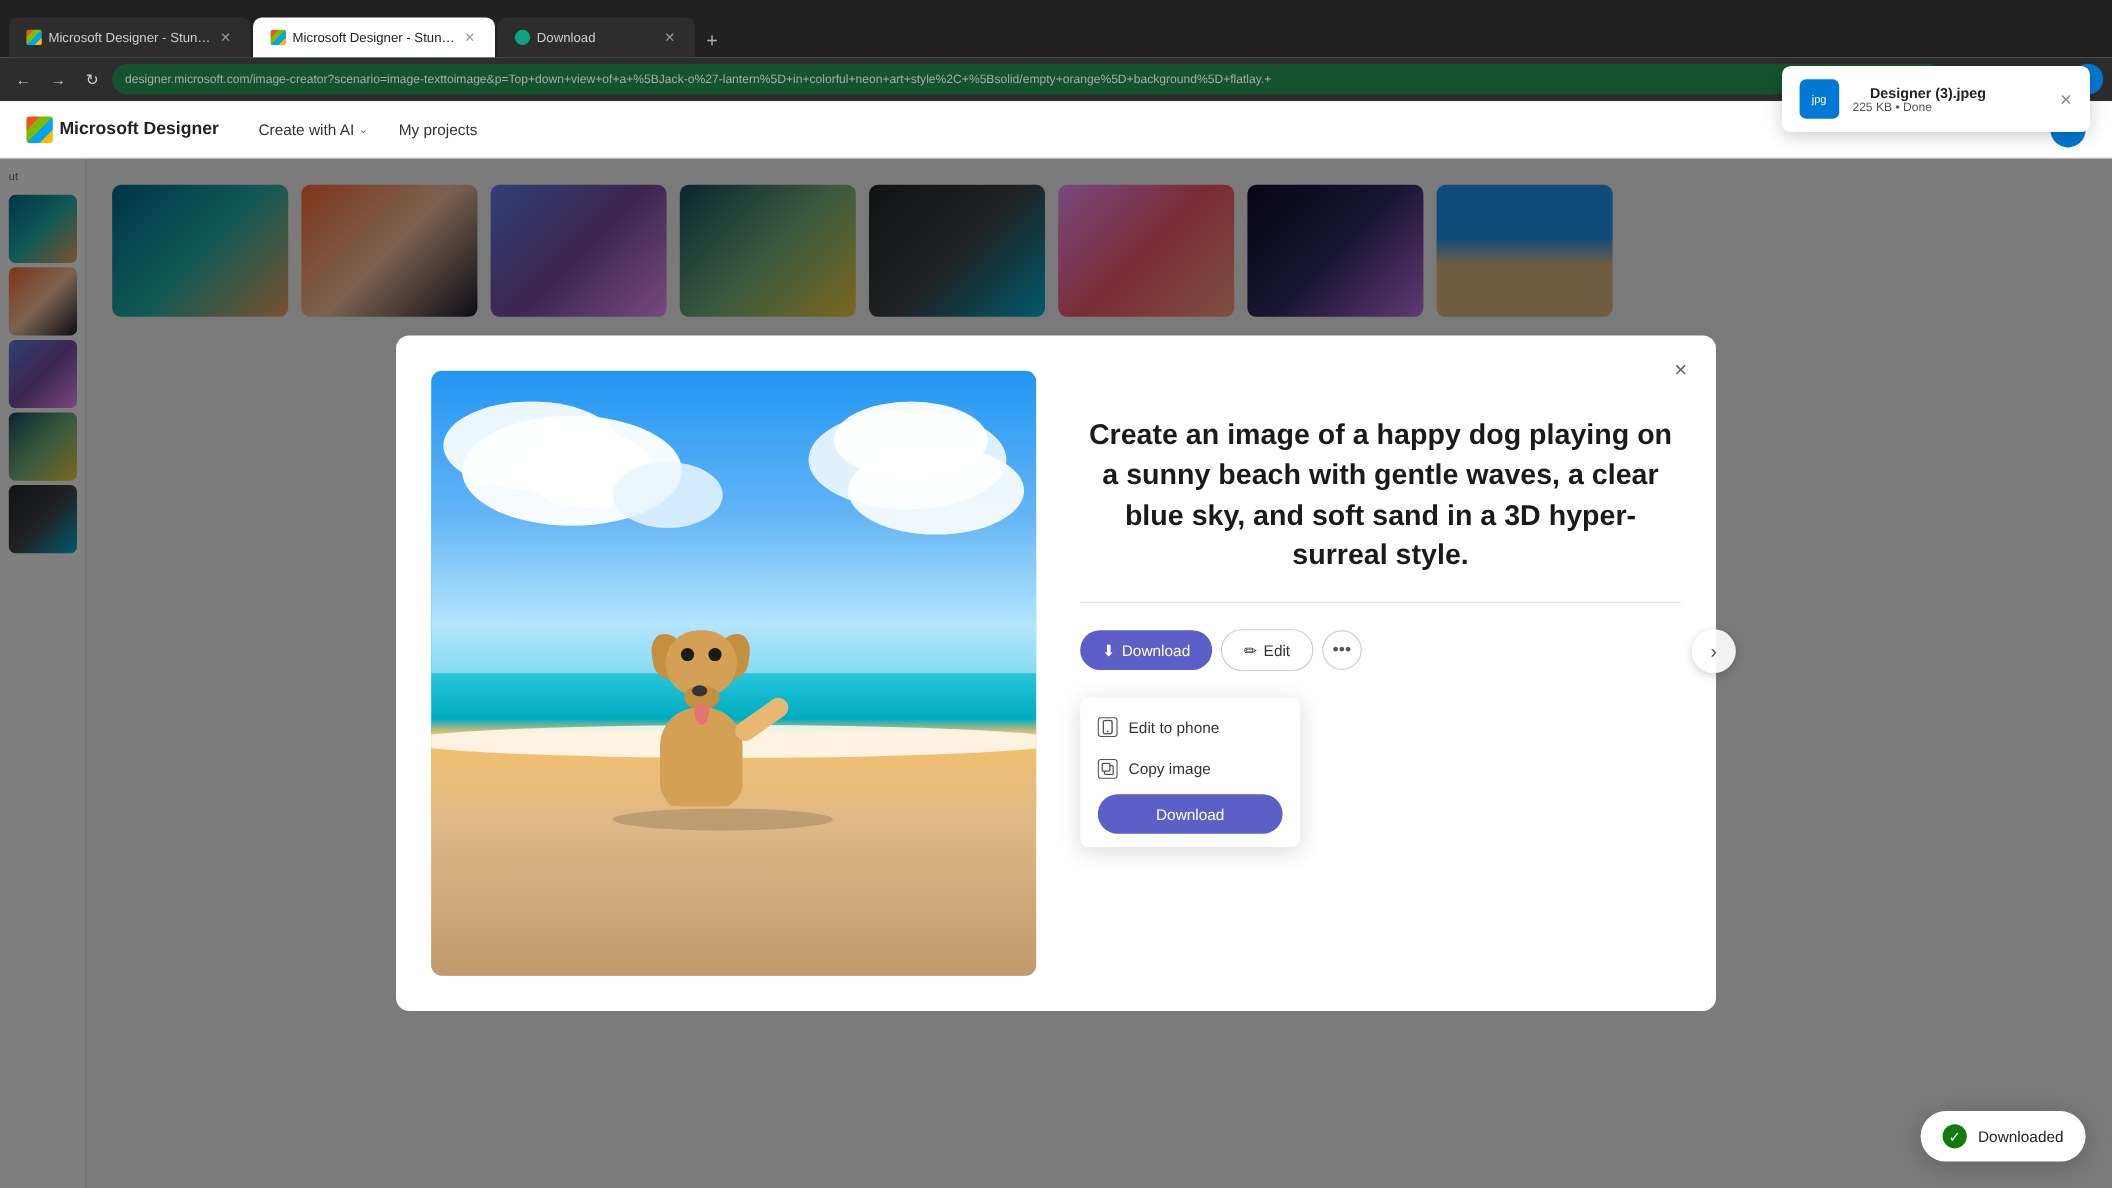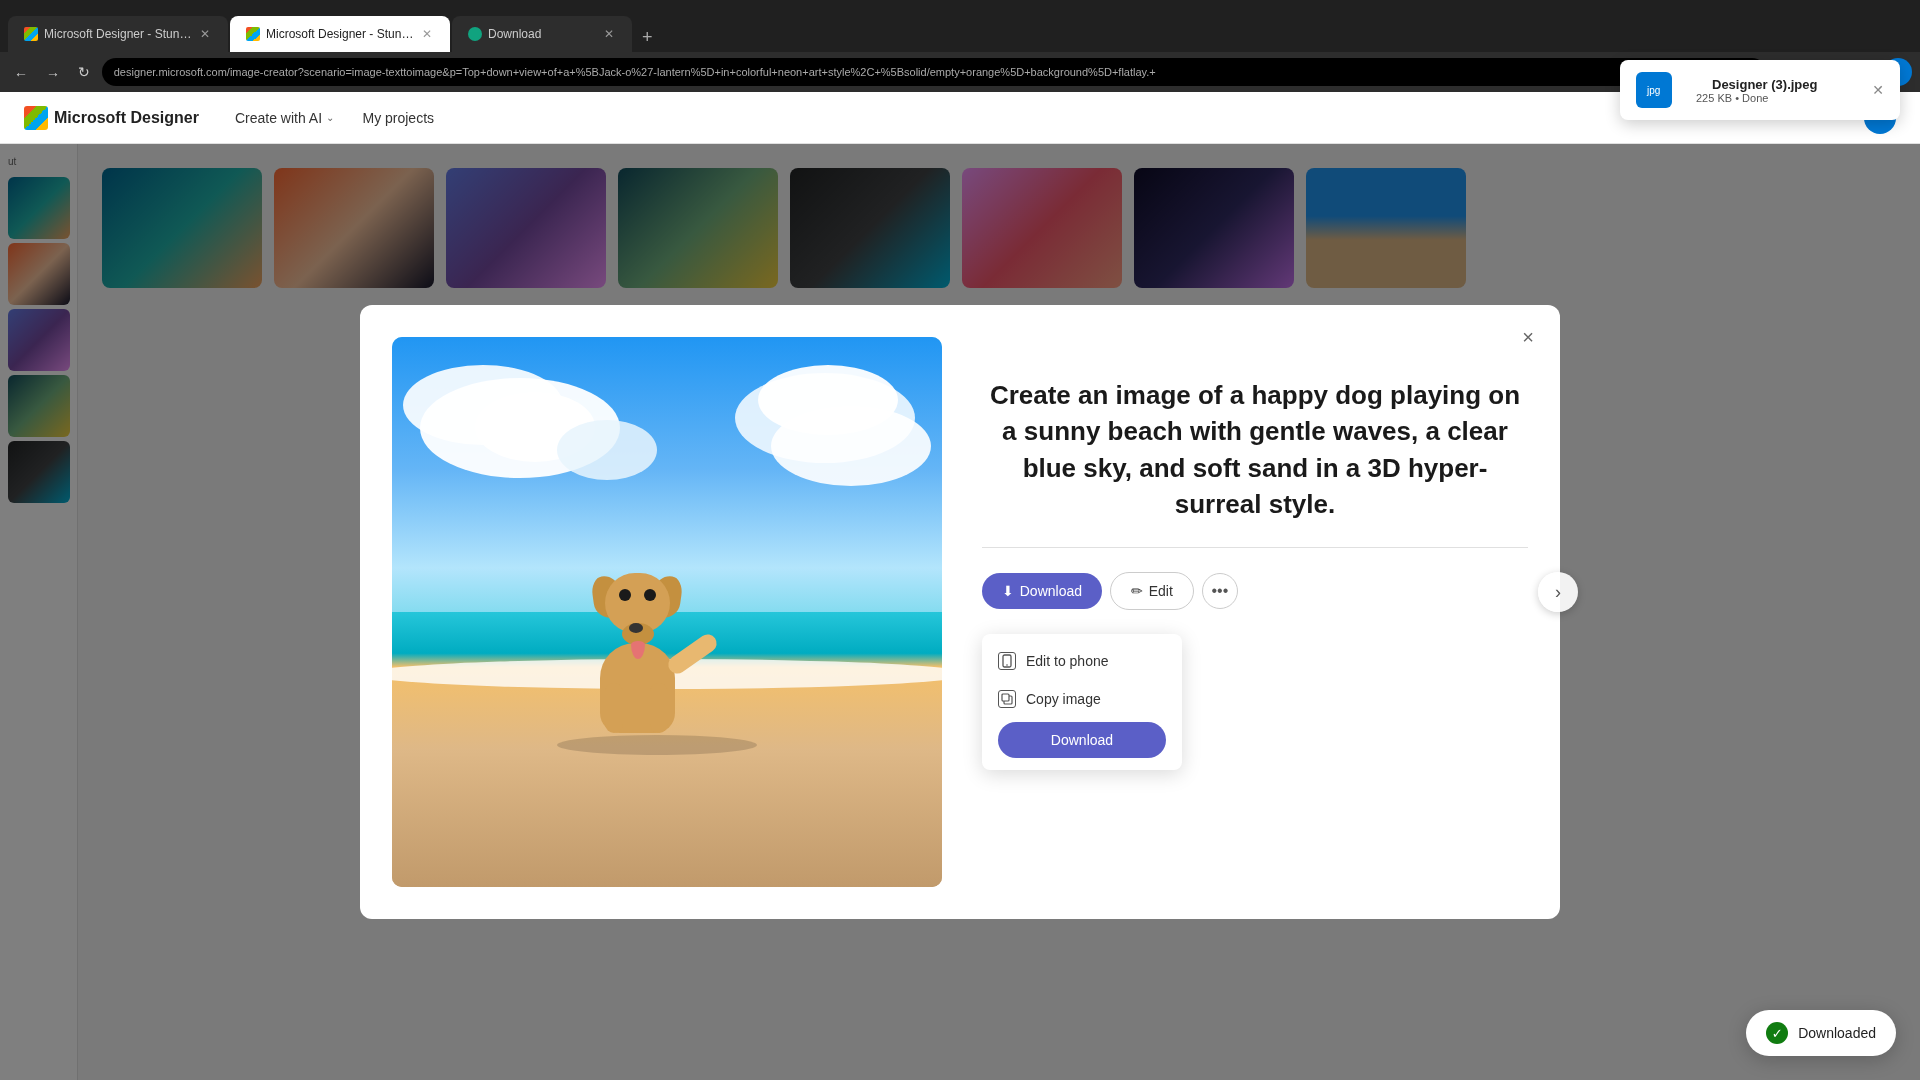--- a/index.html
+++ b/index.html
@@ -13,21 +13,21 @@
     .tab-favicon { width: 14px; height: 14px; background: #666; border-radius: 2px; flex-shrink: 0; }
     .tab-favicon.ms { background: linear-gradient(135deg, #f25022 25%, #7fba00 25% 50%, #00a4ef 50% 75%, #ffb900 75%); }
     .tab-favicon.chat { background: #10a37f; border-radius: 50%; }
     .tab-label { flex: 1; overflow: hidden; text-overflow: ellipsis; white-space: nowrap; font-size: 12px; }
     .tab-close { font-size: 12px; color: #999; cursor: pointer; padding: 2px; border-radius: 2px; flex-shrink: 0; }
     .new-tab-btn { color: #aaa; font-size: 18px; padding: 4px 8px; cursor: pointer; }
 
     
     .address-bar-row { background: #2d2d2d; width: 100%; height: 40px; display: flex; align-items: center; padding: 4px 8px; gap: 6px; }
     .nav-btn { color: #ccc; font-size: 14px; padding: 4px 6px; cursor: pointer; border-radius: 4px; }
-    .address-bar { flex: 1; background: #000000; border-radius: 20px; height: 28px; display: flex; align-items: center; padding: 0 12px; color: #e8e8e8; font-size: 12px; overflow: hidden; white-space: nowrap; }
+    .address-bar { flex: 1; background: #14532d; border-radius: 20px; height: 28px; display: flex; align-items: center; padding: 0 12px; color: #e8e8e8; font-size: 12px; overflow: hidden; white-space: nowrap; }
     .toolbar-icons { display: flex; gap: 4px; align-items: center; }
     .toolbar-icon { color: #ccc; font-size: 16px; padding: 4px; cursor: pointer; border-radius: 4px; }
     .avatar-btn { width: 28px; height: 28px; background: #0078d4; border-radius: 50%; display: flex; align-items: center; justify-content: center; color: white; font-size: 12px; cursor: pointer; }
 
     
     .page-bg { width: 100%; height: calc(1080px - 92px); background: #f0f0f0; position: relative; overflow: hidden; }
 
     
     .app-header { background: white; height: 52px; display: flex; align-items: center; padding: 0 24px; gap: 24px; border-bottom: 1px solid #e0e0e0; position: relative; z-index: 5; }
     .ms-designer-logo { display: flex; align-items: center; gap: 6px; }
@@ -84,21 +84,21 @@
     .btn-edit { background: white; color: #333; border: 1.5px solid #ccc; border-radius: 20px; padding: 10px 20px; font-size: 14px; cursor: pointer; display: flex; align-items: center; gap: 6px; }
     .btn-more { background: white; color: #555; border: 1.5px solid #ccc; border-radius: 50%; width: 36px; height: 36px; display: flex; align-items: center; justify-content: center; cursor: pointer; font-size: 16px; }
 
     
     .dropdown-menu { background: white; border-radius: 8px; box-shadow: 0 4px 20px rgba(0,0,0,0.15); padding: 8px 0; width: 200px; position: relative; z-index: 200; }
     .dropdown-item { display: flex; align-items: center; gap: 10px; padding: 10px 16px; font-size: 14px; color: #333; cursor: pointer; }
     .dropdown-icon { width: 18px; height: 18px; border: 1.5px solid #555; border-radius: 3px; display: flex; align-items: center; justify-content: center; font-size: 10px; flex-shrink: 0; }
     .dropdown-download-btn { background: #5b5fc7; color: white; border: none; border-radius: 20px; padding: 10px 0; font-size: 14px; cursor: pointer; width: calc(100% - 32px); margin: 4px 16px; text-align: center; }
 
     
-    .download-notification { position: fixed; top: 52px; right: 20px; background: white; border-radius: 8px; padding: 12px 16px; box-shadow: 0 4px 16px rgba(0,0,0,0.2); display: flex; align-items: center; gap: 24px; z-index: 1000; min-width: 280px; }
+    .download-notification { position: fixed; top: 52px; right: 20px; background: white; border-radius: 8px; padding: 12px 16px; box-shadow: 0 4px 16px rgba(0,0,0,0.2); display: flex; align-items: center; gap: 12px; z-index: 1000; min-width: 280px; }
     .download-file-icon { width: 36px; height: 36px; background: #0078d4; border-radius: 6px; display: flex; align-items: center; justify-content: center; color: white; font-size: 16px; flex-shrink: 0; }
     .download-info { flex: 1; }
     .download-filename { font-size: 13px; font-weight: 600; color: #222; padding-left: 16px; }
     .download-status { font-size: 11px; color: #555; }
     .download-close { color: #888; cursor: pointer; font-size: 14px; }
 
     
     .toast-notification { position: fixed; bottom: 24px; right: 24px; background: white; border-radius: 24px; padding: 12px 20px; box-shadow: 0 4px 20px rgba(0,0,0,0.2); display: flex; align-items: center; gap: 10px; z-index: 1001; font-size: 14px; color: #222; font-weight: 500; }
     .toast-check { width: 22px; height: 22px; background: #107c10; border-radius: 50%; display: flex; align-items: center; justify-content: center; color: white; font-size: 13px; flex-shrink: 0; }
 

